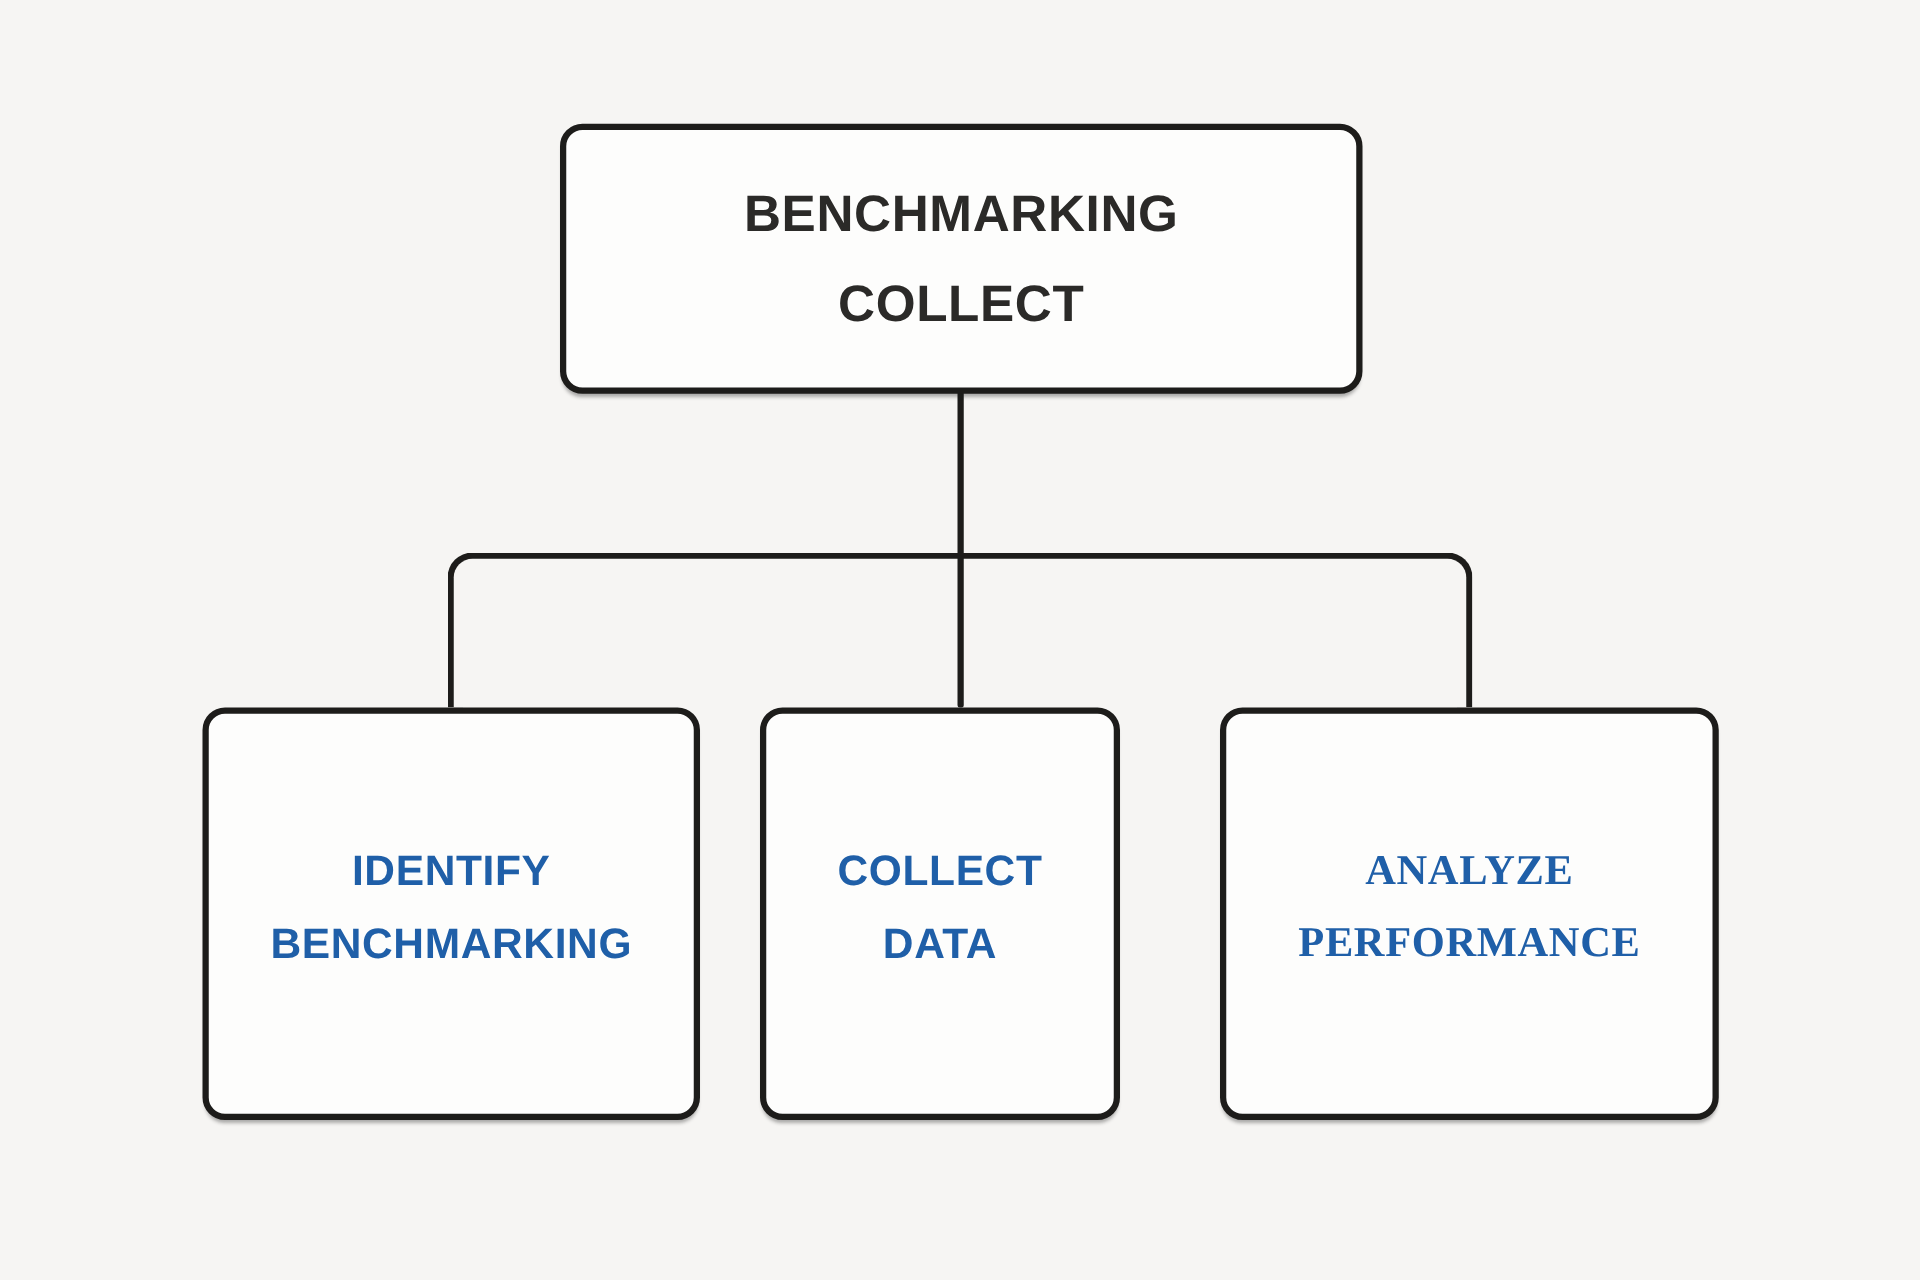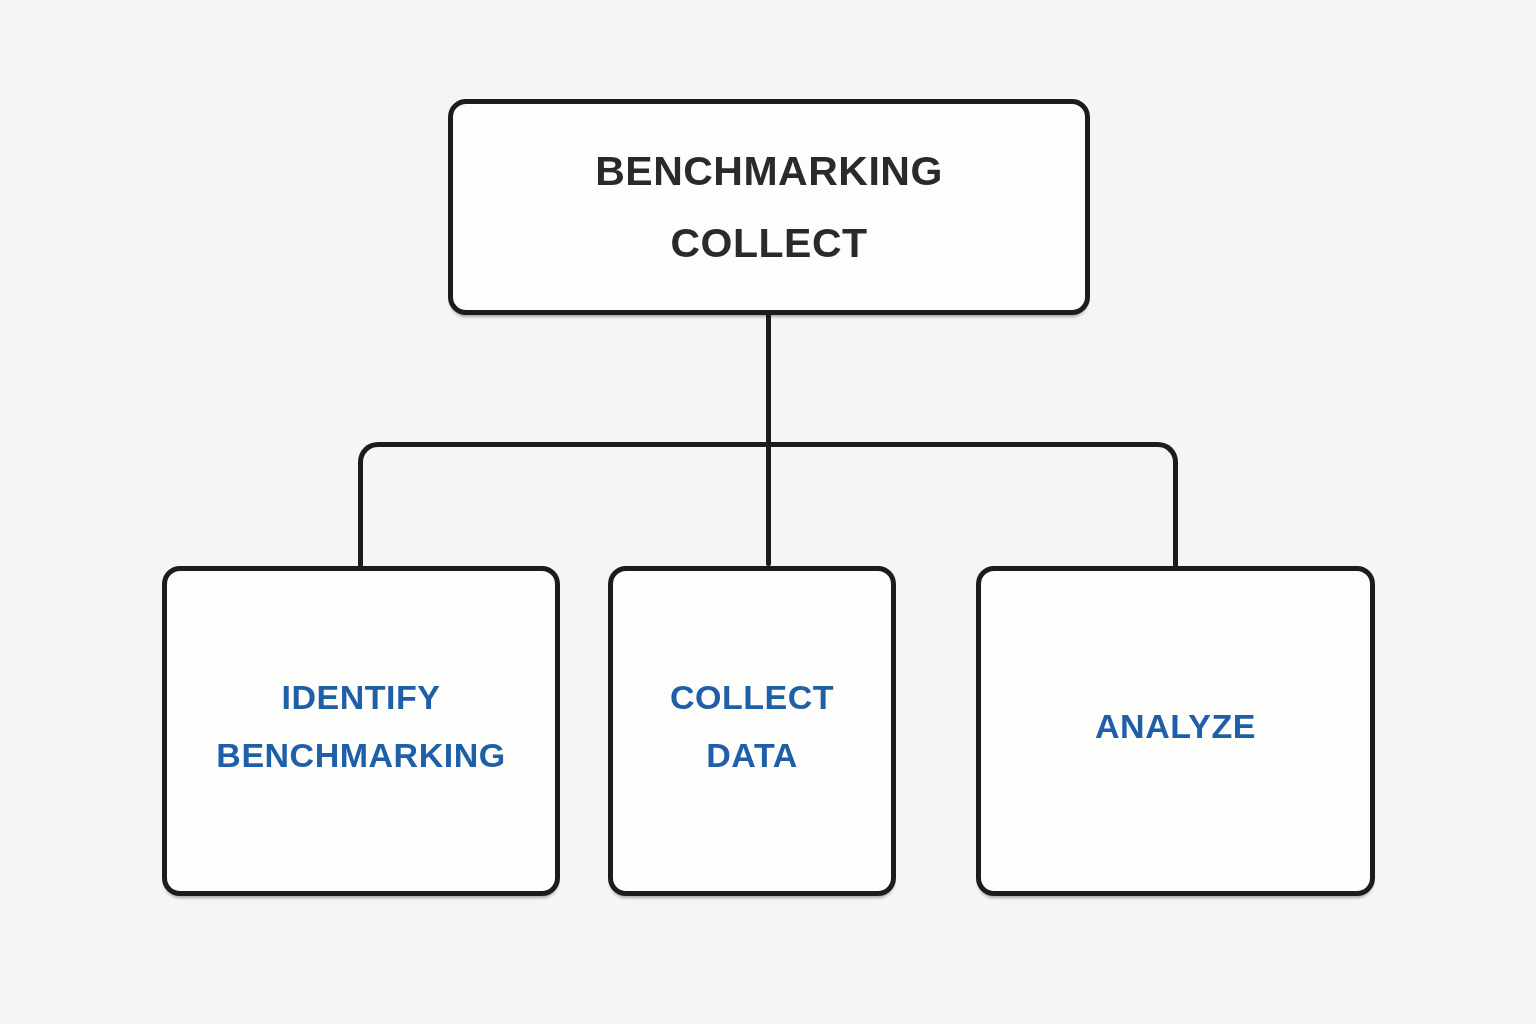--- a/index.html
+++ b/index.html
@@ -50,21 +50,21 @@
     top:566px;height:330px;
   }
   .node-child .label{
     font-size:34px;
     line-height:58px;
     letter-spacing:0.5px;
     color:var(--child-text);
   }
   .node-child-1{left:162px;width:398px;}
   .node-child-2{left:608px;width:288px;align-items:center;}
-  .node-child-3{left:976px;width:399px;}
+  .node-child-3{left:976px;width:399px;font-family:Liberation Serif, serif;}
   .node-child .text-block{padding-bottom:10px;}
 
   
   .connector-stem{
     position:absolute;
     left:766px;top:313px;
     width:5px;height:253px;
     background:var(--line);
     border-radius:2px;
   }
@@ -103,16 +103,17 @@
   <div class="node node-child node-child-2">
     <div class="text-block">
       <span class="label">COLLECT</span>
       <span class="label">DATA</span>
     </div>
   </div>
 
   <div class="node node-child node-child-3">
     <div class="text-block">
       <span class="label">ANALYZE</span>
+      <span class="label">PERFORMANCE</span>
     </div>
   </div>
 
 </div>
 
 </body></html>

